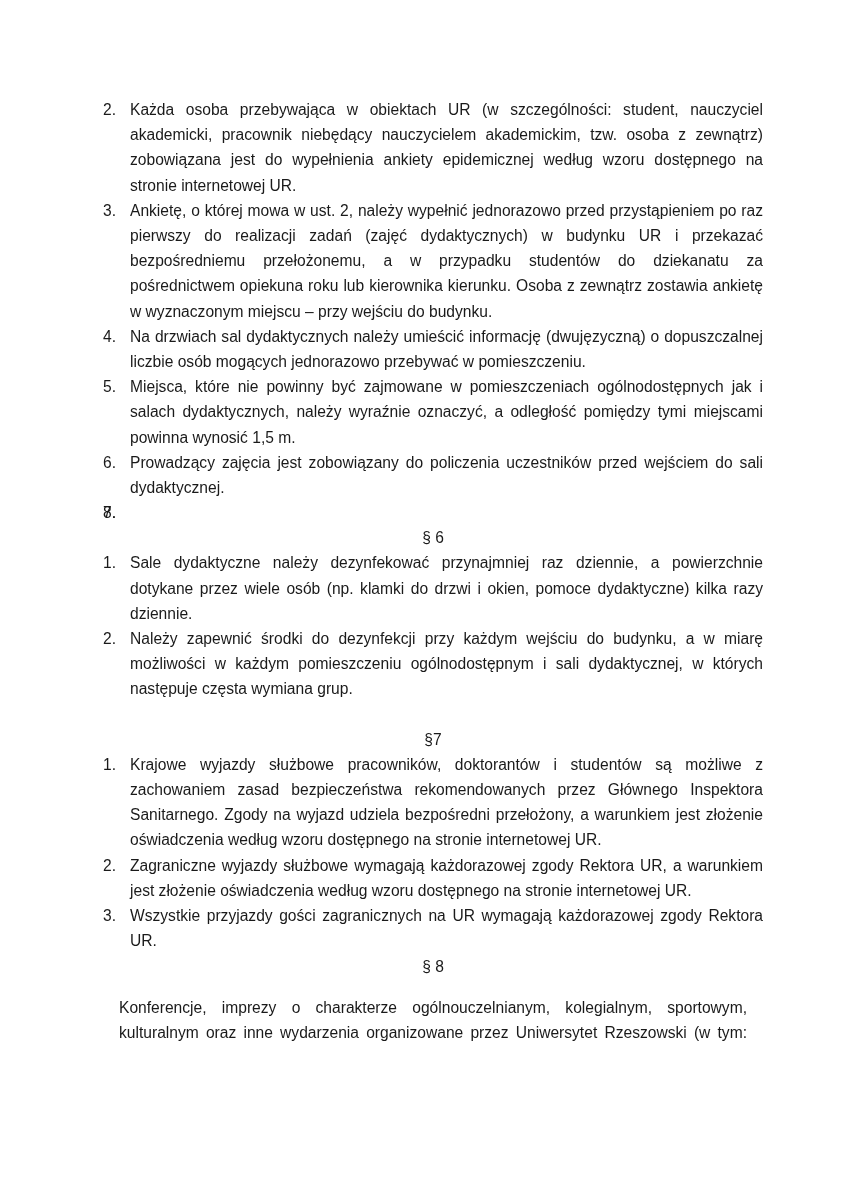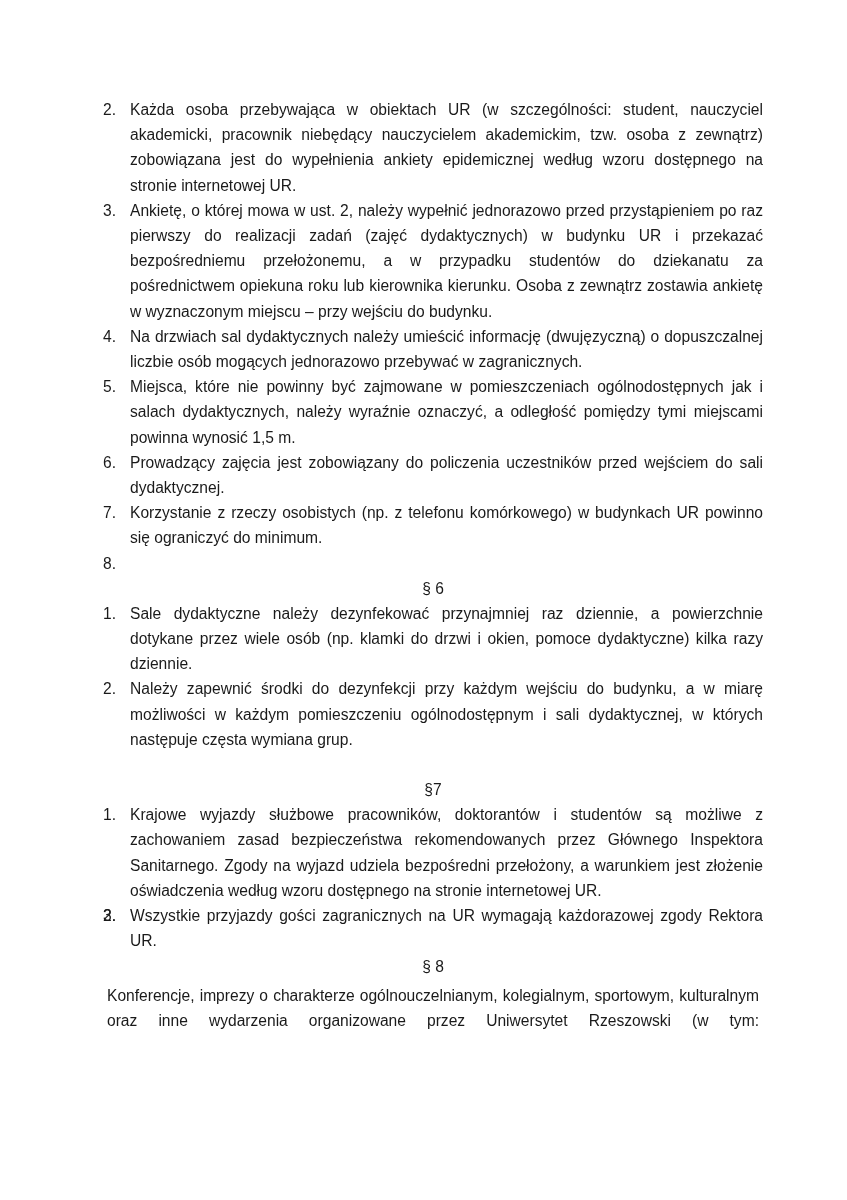--- a/index.html
+++ b/index.html
@@ -18,52 +18,52 @@
       text-align-last: left;
     }
     ol.items li .num {
       position: absolute; left: 0; top: 0;
     }
     .section-mark {
       text-align: center; margin: 0;
     }
     .gap-lg { height: 25px; }
     .para {
-      text-align: justify; margin: 4px;
+      text-align: justify; margin: 16px;
     }
     .para.cut { text-align-last: justify; }
   </style>
 </head>
 <body>
 
 <div class="page">
 
   <ol class="items">
     <li><span class="num">2.</span><span>Każda osoba przebywająca w obiektach UR (w szczególności: student, nauczyciel akademicki, pracownik niebędący nauczycielem akademickim, tzw. osoba z zewnątrz) zobowiązana jest do wypełnienia ankiety epidemicznej według wzoru dostępnego na stronie internetowej UR.</span></li>
     <li><span class="num">3.</span><span>Ankietę, o której mowa w ust. 2, należy wypełnić jednorazowo przed przystąpieniem po raz pierwszy do realizacji zadań (zajęć dydaktycznych) w budynku UR i przekazać bezpośredniemu przełożonemu, a w przypadku studentów do dziekanatu za pośrednictwem opiekuna roku lub kierownika kierunku. Osoba z zewnątrz zostawia ankietę w wyznaczonym miejscu – przy wejściu do budynku.</span></li>
-    <li><span class="num">4.</span><span>Na drzwiach sal dydaktycznych należy umieścić informację (dwujęzyczną) o dopuszczalnej liczbie osób mogących jednorazowo przebywać w zagranicznych.</span></li>
+    <li><span class="num">4.</span><span>Na drzwiach sal dydaktycznych należy umieścić informację (dwujęzyczną) o dopuszczalnej liczbie osób mogących jednorazowo przebywać w pomieszczeniu.</span></li>
     <li><span class="num">5.</span><span>Miejsca, które nie powinny być zajmowane w pomieszczeniach ogólnodostępnych jak i salach dydaktycznych, należy wyraźnie oznaczyć, a odległość pomiędzy tymi miejscami powinna wynosić 1,5 m.</span></li>
     <li><span class="num">6.</span><span>Prowadzący zajęcia jest zobowiązany do policzenia uczestników przed wejściem do sali dydaktycznej.</span></li>
-    <li><span class="num">7.</span><span>Korzystanie z rzeczy osobistych (np. z telefonu komórkowego) w budynkach UR powinno się ograniczyć do minimum.</span></li>
+    <li><span class="num">7.</span></li>
     <li><span class="num">8.</span></li>
   </ol>
 
   <div class="gap-lg"></div>
 
   <p class="section-mark">§ 6</p>
   <ol class="items">
     <li><span class="num">1.</span><span>Sale dydaktyczne należy dezynfekować przynajmniej raz dziennie, a powierzchnie dotykane przez wiele osób (np. klamki do drzwi i okien, pomoce dydaktyczne) kilka razy dziennie.</span></li>
     <li><span class="num">2.</span><span>Należy zapewnić środki do dezynfekcji przy każdym wejściu do budynku, a w miarę możliwości w każdym pomieszczeniu ogólnodostępnym i sali dydaktycznej, w których następuje częsta wymiana grup.</span></li>
   </ol>
 
   <div class="gap-lg"></div>
 
   <p class="section-mark">§7</p>
   <ol class="items">
     <li><span class="num">1.</span><span>Krajowe wyjazdy służbowe pracowników, doktorantów i studentów są możliwe z zachowaniem zasad bezpieczeństwa rekomendowanych przez Głównego Inspektora Sanitarnego. Zgody na wyjazd udziela bezpośredni przełożony, a warunkiem jest złożenie oświadczenia według wzoru dostępnego na stronie internetowej UR.</span></li>
-    <li><span class="num">2.</span></li>
+    <li><span class="num">2.</span><span>Zagraniczne wyjazdy służbowe wymagają każdorazowej zgody Rektora UR, a warunkiem jest złożenie oświadczenia według wzoru dostępnego na stronie internetowej UR.</span></li>
     <li><span class="num">3.</span><span>Wszystkie przyjazdy gości zagranicznych na UR wymagają każdorazowej zgody Rektora UR.</span></li>
   </ol>
 
   <p class="section-mark">§ 8</p>
   <p class="para cut">Konferencje, imprezy o charakterze ogólnouczelnianym, kolegialnym, sportowym, kulturalnym oraz inne wydarzenia organizowane przez Uniwersytet Rzeszowski (w tym:</p>
 
 </div>
 
 </body></html>

